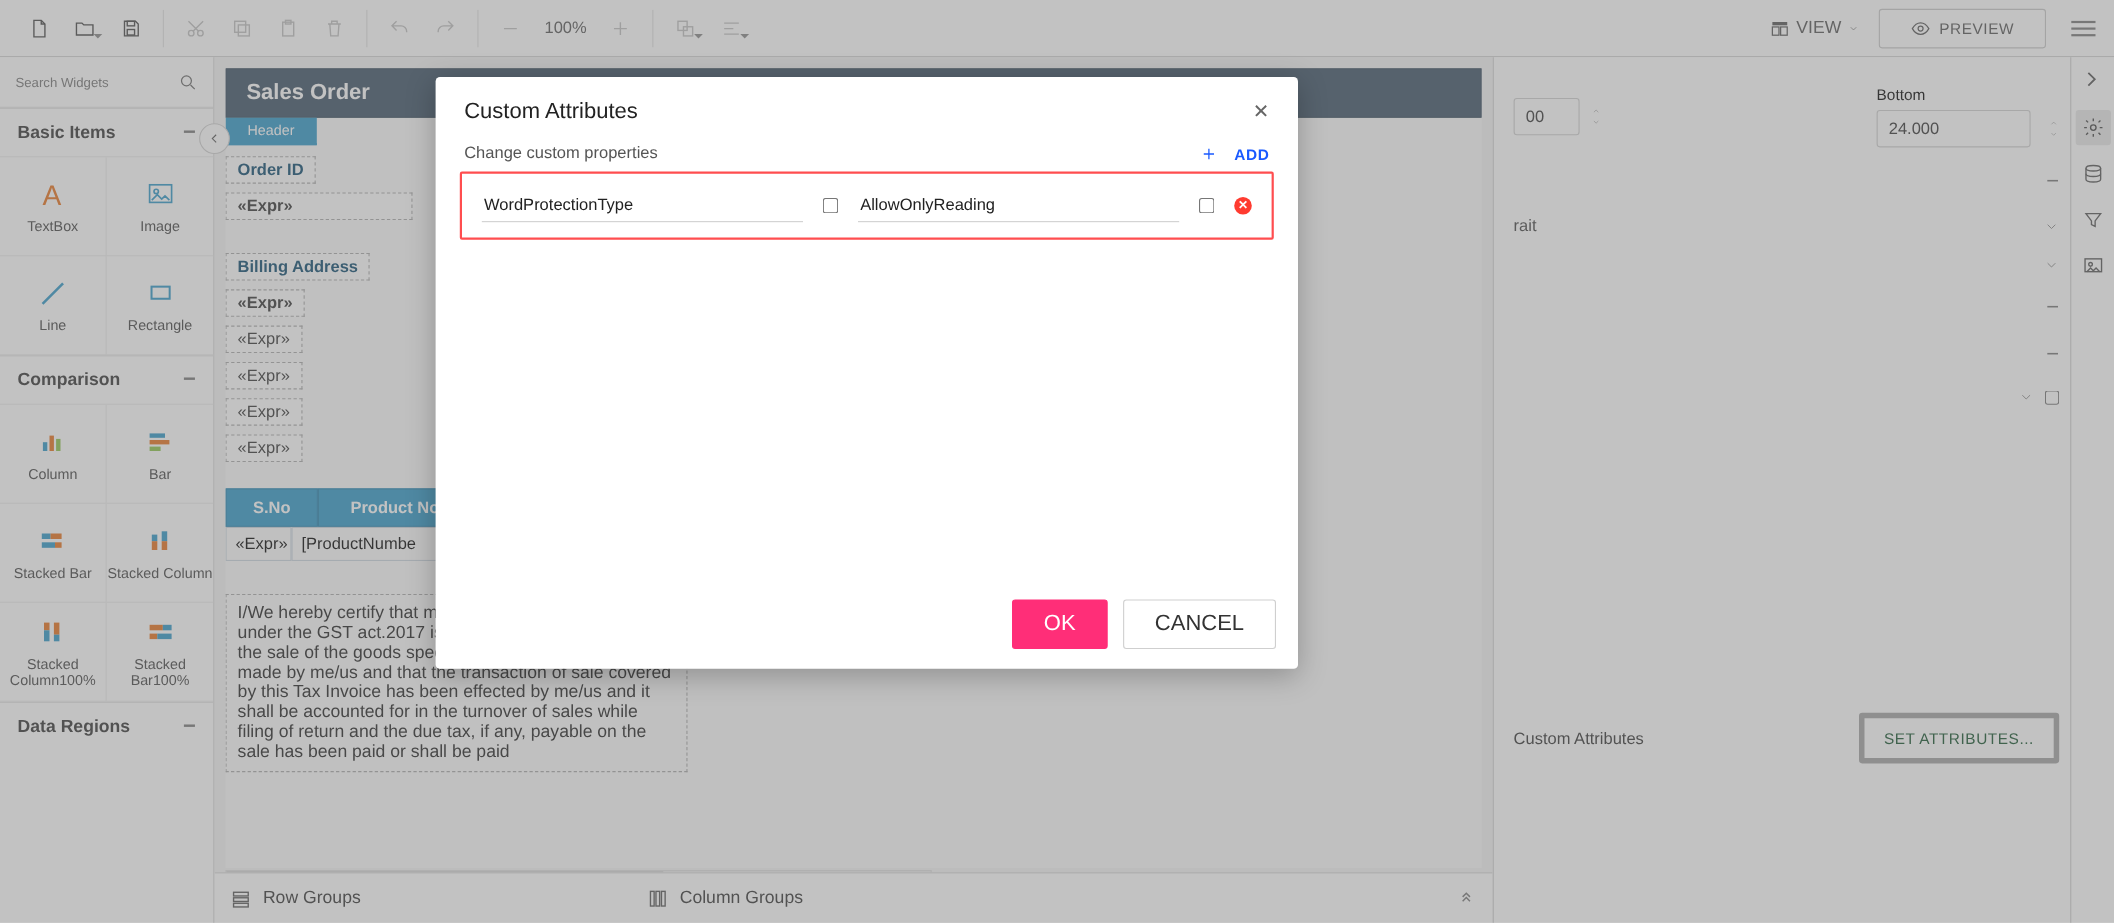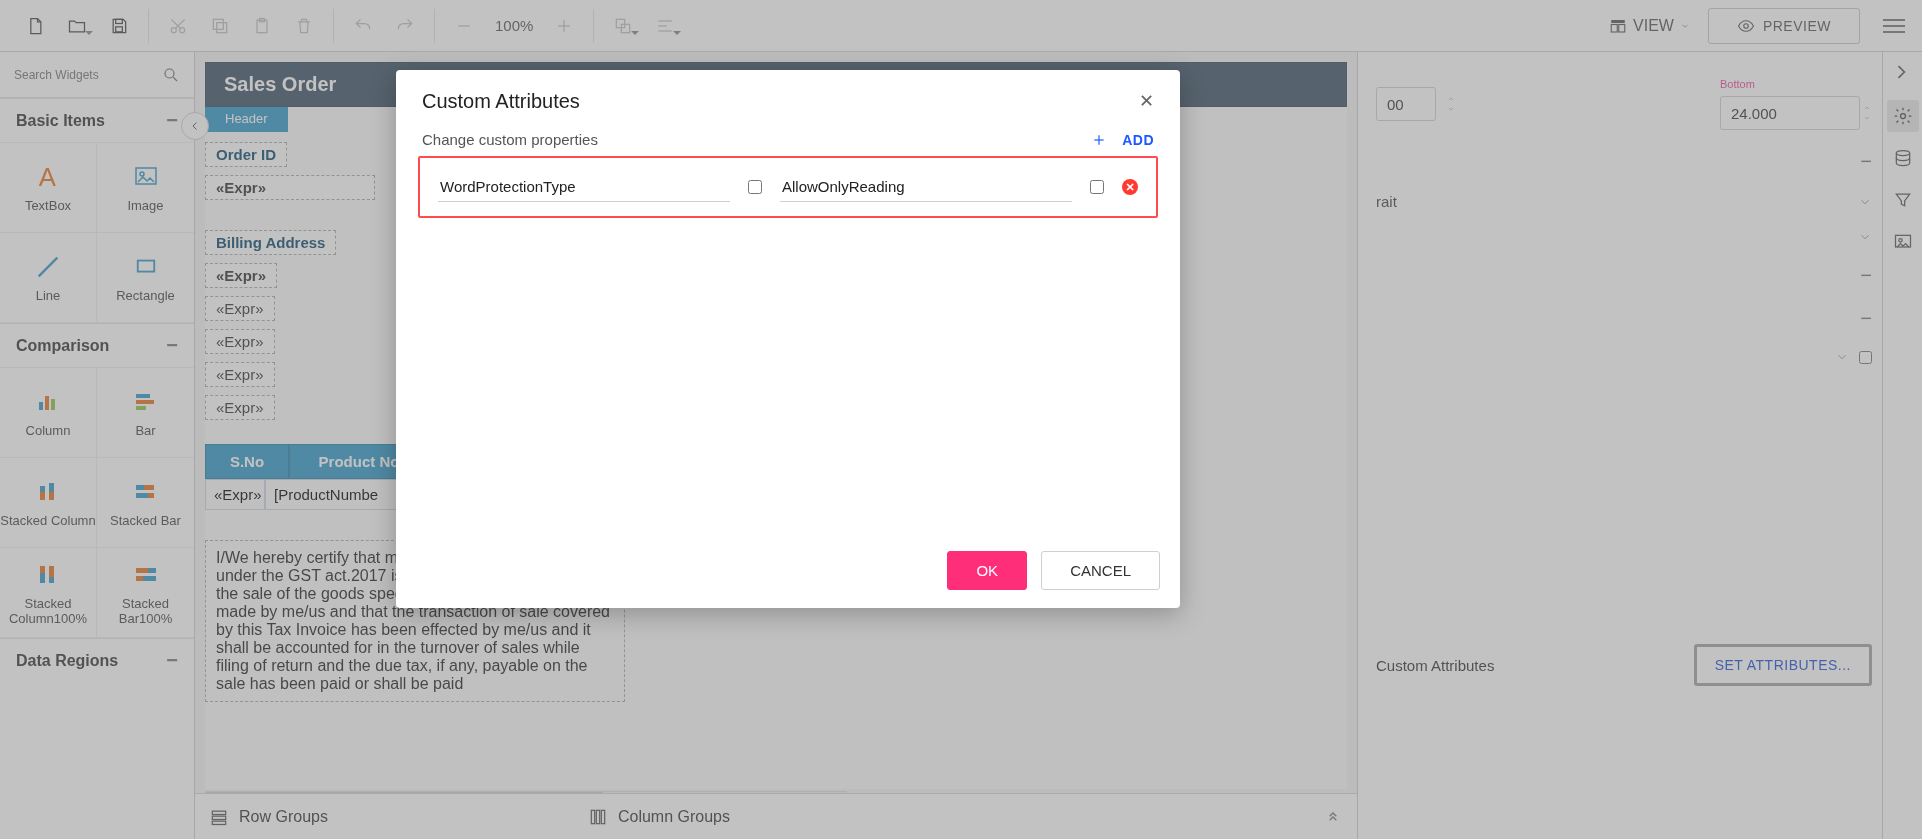--- a/index.html
+++ b/index.html
@@ -136,33 +136,33 @@
     border-left:1px solid #d0d0d0; display:flex; flex-direction:column;
     align-items:center; padding-top:10px; gap:10px;
   }
   .props-toolbar .pt-btn{
     width:32px;height:32px; display:flex;align-items:center;justify-content:center;
     color:#555; cursor:pointer; border-radius:3px;
   }
   .props-toolbar .pt-btn.active{background:#e7e7e7;}
   .props-body{flex:1; padding:18px 50px 18px 18px; font-size:15px; color:#333;}
   .prop-row{display:flex; align-items:center; gap:18px; margin:8px 0;}
-  .prop-label{color:#ec4899; font-size:11px; width:80px;}
+  .prop-label{color:#000000; font-size:14px; width:80px;}
   .prop-input{
     width:140px; height:34px; border:1px solid #cfcfcf; border-radius:3px;
     padding:0 10px; font-size:15px; color:#333; display:flex;align-items:center;
   }
   .spin{display:flex; flex-direction:column; gap:2px; color:#888;}
   .section-row{display:flex;align-items:center;justify-content:space-between;
                margin:20px 0; color:#555;}
   .minus{font-size:20px; color:#777;}
   .attr-row{display:flex;align-items:center;justify-content:space-between; margin-top:280px;}
   .attr-btn{
-    border:3px solid #a3a3a3; border-radius:3px; padding:10px 18px; font-size:14px;
-    letter-spacing:.5px; color:#1d4ed8; background:#fff; cursor:pointer;
+    border:5px solid #a3a3a3; border-radius:3px; padding:10px 18px; font-size:14px;
+    letter-spacing:.5px; color:#14532d; background:#fff; cursor:pointer;
   }
 
   
   .overlay{
     position:absolute; inset:0;
     background:rgba(120,120,120,.45);
     z-index:50;
   }
   .modal{
     position:absolute; left:396px; top:70px;
@@ -193,21 +193,21 @@
   .attr-box input[type=checkbox]{width:14px;height:14px;accent-color:#888;}
   .remove-btn{
     width:16px;height:16px;border-radius:50%;
     background:#ff3b30;color:#fff;font-size:11px;line-height:16px;text-align:center;
     border:none; cursor:pointer; font-weight:700;
   }
   .modal-footer{
     margin-top:auto; padding:14px 20px 18px; display:flex; justify-content:flex-end; gap:14px;
     border-top:1px solid transparent;
   }
-  .btn{padding:10px 28px; border-radius:3px; font-size:15px; cursor:pointer;}
+  .btn{padding:10px 28px; border-radius:3px; font-size:20px; cursor:pointer;}
   .btn-primary{background:#ff2e78; color:#fff; border:1px solid #ff2e78;}
   .btn-default{background:#fff; color:#333; border:1px solid #cfcfcf;}
 
   svg{stroke-width:1.5;}
 </style>
 </head>
 <body>
 
 <div class="toolbar">
   <div class="tb-group">
@@ -402,38 +402,38 @@
               <rect x="2" y="4" width="14" height="4" fill="#2f97c7"></rect>
               <rect x="2" y="10" width="18" height="4" fill="#e8711c"></rect>
               <rect x="2" y="16" width="10" height="4" fill="#8bc34a"></rect>
             </svg>
           </div>
         <span>Bar</span>
       </div>
       <div class="widget-item">
         <div class="wicon">
             <svg viewBox="0 0 24 24" width="28" height="24">
+              <rect x="2" y="5" width="8" height="5" fill="#2f97c7"></rect>
+              <rect x="10" y="5" width="10" height="5" fill="#e8711c"></rect>
+              <rect x="2" y="13" width="12" height="5" fill="#2f97c7"></rect>
+              <rect x="14" y="13" width="6" height="5" fill="#e8711c"></rect>
+            </svg>
+          </div>
+        <span>Stacked Bar</span>
+      </div>
+      <div class="widget-item">
+        <div class="wicon">
+            <svg viewBox="0 0 24 24" width="28" height="24">
               <rect x="4" y="6" width="5" height="6" fill="#2f97c7"></rect>
               <rect x="4" y="12" width="5" height="8" fill="#e8711c"></rect>
               <rect x="13" y="3" width="5" height="9" fill="#2f97c7"></rect>
               <rect x="13" y="12" width="5" height="8" fill="#e8711c"></rect>
             </svg>
           </div>
         <span style="text-align:center;">Stacked Column</span>
-      </div>
-      <div class="widget-item">
-        <div class="wicon">
-            <svg viewBox="0 0 24 24" width="28" height="24">
-              <rect x="2" y="5" width="8" height="5" fill="#2f97c7"></rect>
-              <rect x="10" y="5" width="10" height="5" fill="#e8711c"></rect>
-              <rect x="2" y="13" width="12" height="5" fill="#2f97c7"></rect>
-              <rect x="14" y="13" width="6" height="5" fill="#e8711c"></rect>
-            </svg>
-          </div>
-        <span>Stacked Bar</span>
       </div>
       <div class="widget-item">
         <div class="wicon">
             <svg viewBox="0 0 24 24" width="28" height="24">
               <rect x="4" y="3" width="5" height="7" fill="#e8711c"></rect>
               <rect x="4" y="10" width="5" height="10" fill="#2f97c7"></rect>
               <rect x="13" y="3" width="5" height="11" fill="#e8711c"></rect>
               <rect x="13" y="14" width="5" height="6" fill="#2f97c7"></rect>
             </svg>
           </div>
@@ -532,21 +532,21 @@
             <svg width="10" height="8" viewBox="0 0 24 24">
                 <path d="M6 15l6-6 6 6" fill="none" stroke="#888"></path>
               </svg>
             <svg width="10" height="8" viewBox="0 0 24 24">
                 <path d="M6 9l6 6 6-6" fill="none" stroke="#888"></path>
               </svg>
           </span>
         </div>
         <div style="display:flex;flex-direction:column;gap:6px;">
           <span class="prop-label" style="width:auto;">Bottom</span>
-          <div style="display:flex;align-items:center;gap:2px;">
+          <div style="display:flex;align-items:center;gap:16px;">
             <span class="prop-input">24.000</span>
             <span class="spin">
               <svg width="10" height="8" viewBox="0 0 24 24">
                   <path d="M6 15l6-6 6 6" fill="none" stroke="#888"></path>
                 </svg>
               <svg width="10" height="8" viewBox="0 0 24 24">
                   <path d="M6 9l6 6 6-6" fill="none" stroke="#888"></path>
                 </svg>
             </span>
           </div>

